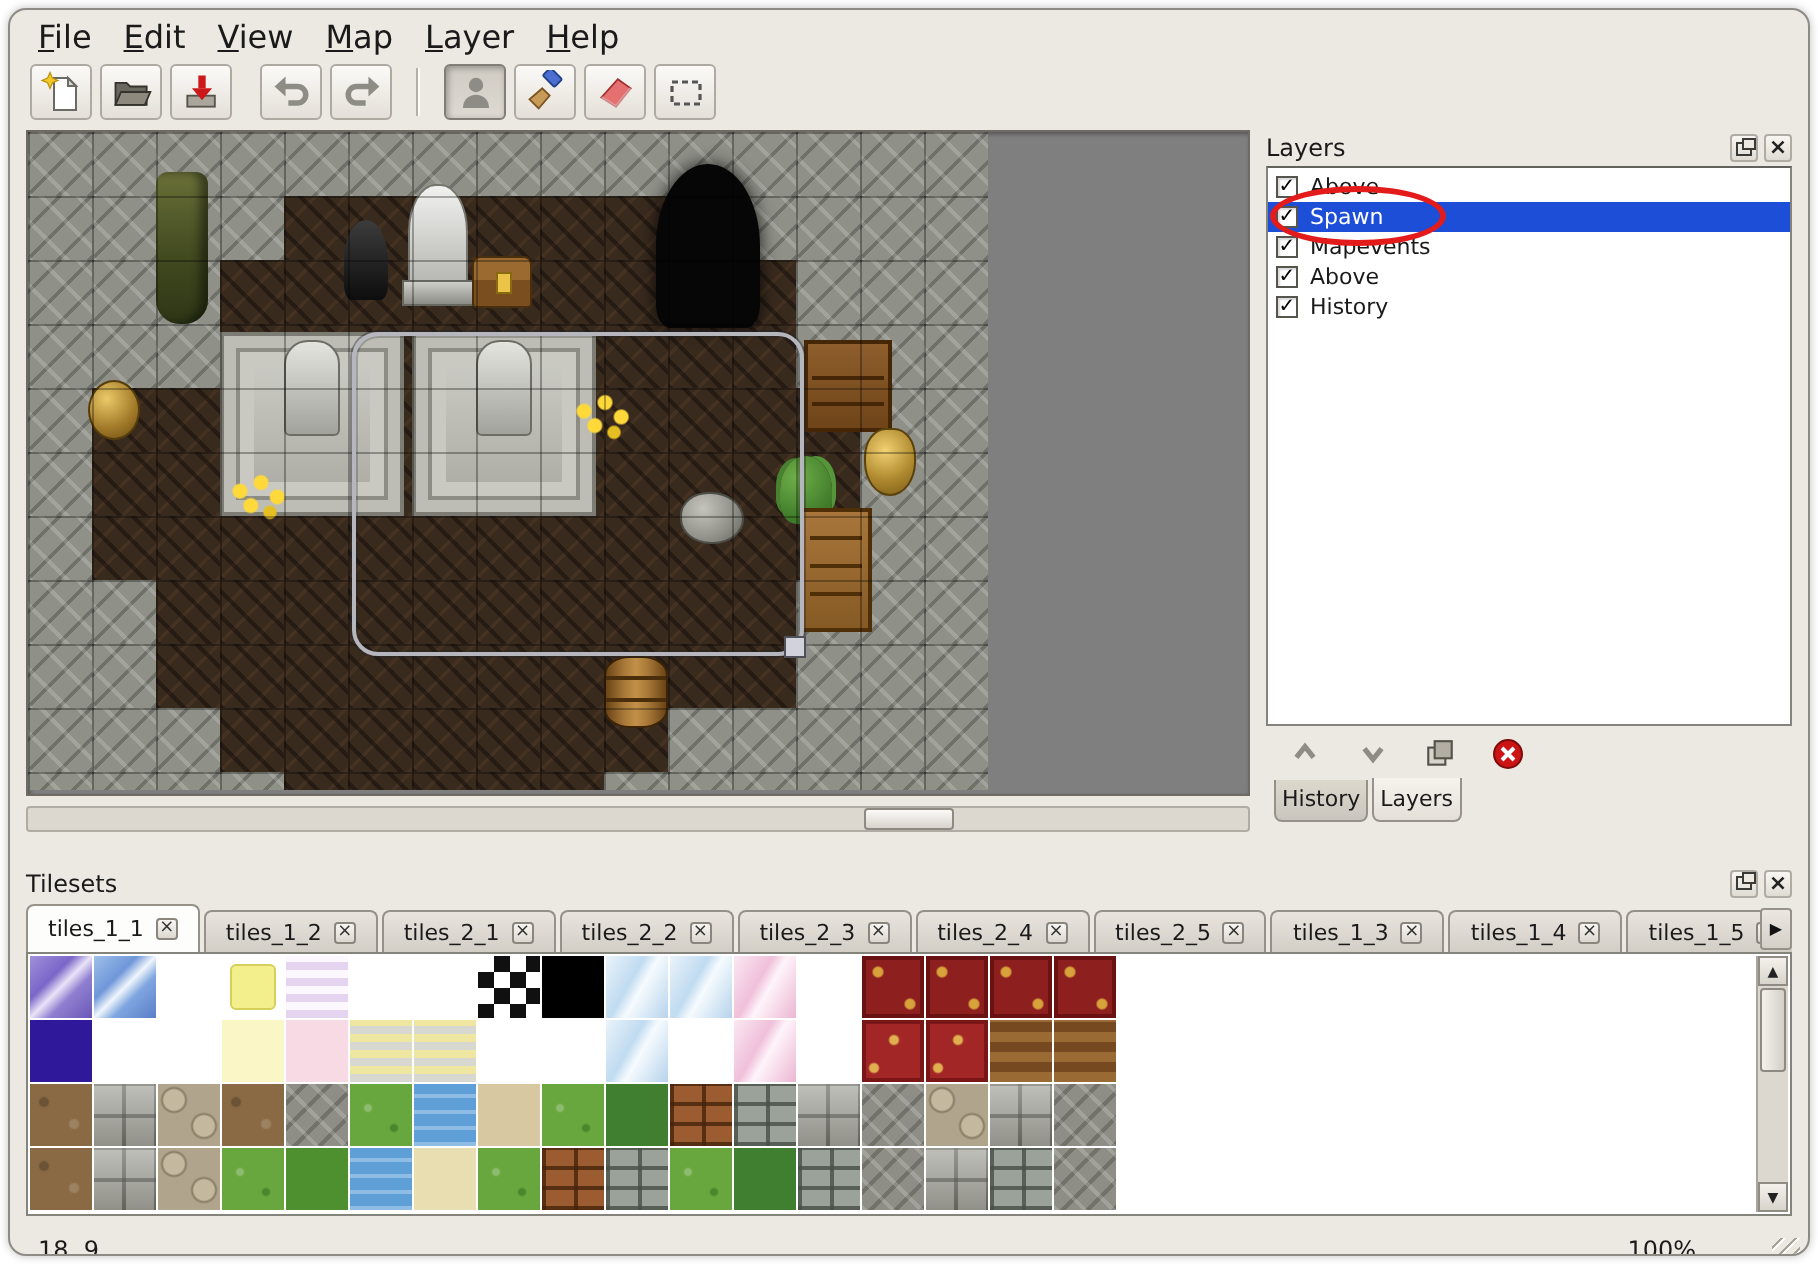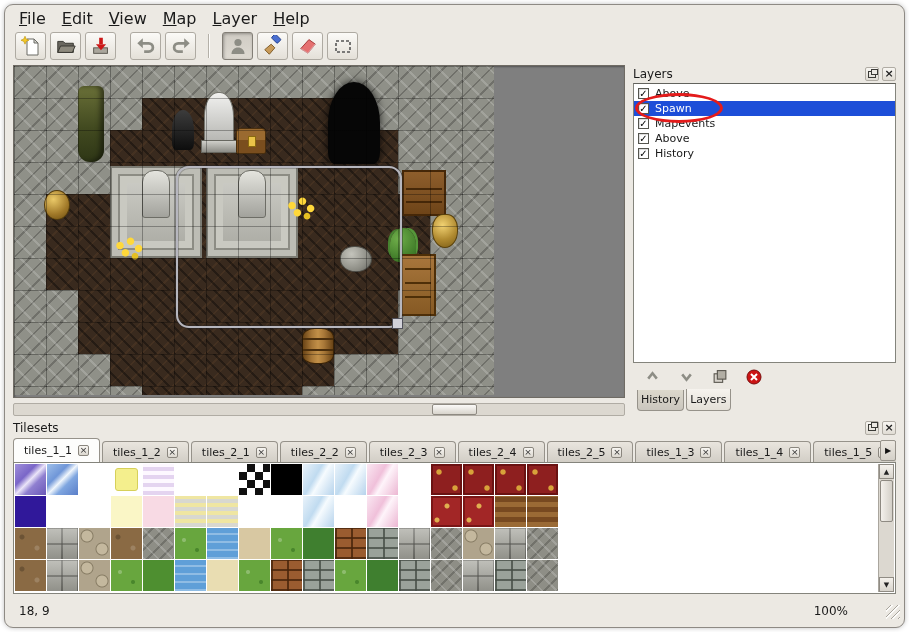--- a/index.html
+++ b/index.html
@@ -123,21 +123,21 @@
   .checkbox.checked::before { content: "\2713"; display: block; color: #000; font-size: 10px; line-height: 9px; font-weight: bold; }
   .red-ellipse { position: absolute; left: 1px; top: 9px; width: 88px; height: 30px;
       border: 3px solid #e41b1b; border-radius: 50%; z-index: 6; pointer-events: none; }
   .layer-btns { height: 27px; display: flex; align-items: center; gap: 16px; padding: 2px 10px; }
   .layer-btn { width: 18px; height: 18px; display:flex; align-items:center; justify-content:center; }
   .panel-tabs { height: 26px; display: flex; align-items: flex-start; padding-left: 4px; gap: 2px; }
   .panel-tab { padding: 3px 3px 4px; font-size: 11px; background: linear-gradient(#dcd8cc,#cac6be);
       border: 1px solid #96928a; border-top: none; border-radius: 0 0 4px 4px; }
   .panel-tab.active { background: linear-gradient(#f6f3ee,#e4e0d8); position: relative; top: -1px; padding-top: 4px; }
   
-  .tilesets { padding: 2px 8px 0; }
+  .tilesets { padding: 16px 8px 0; }
   .ts-header { height: 19px; display: flex; align-items: center; }
   .ts-tabs { height: 24px; margin-top: 1px; position: relative; display: flex; align-items: flex-end; overflow: hidden; padding-right: 17px; }
   .ts-tab { flex: none; display: flex; align-items: center; gap: 6px; height: 21px; padding: 0 10px;
       margin-right: 2px; font-size: 11px; white-space: nowrap;
       background: linear-gradient(#e9e5de,#d2cec6); border: 1px solid #96928a; border-bottom: none;
       border-radius: 4px 4px 0 0; }
   .ts-tab.active { background: #fdfdfc; height: 24px; z-index: 2; }
   .ts-close { width: 11px; height: 11px; font-size: 9px; line-height: 9px; text-align: center; color: #333;
       border: 1px solid #8a867e; background: linear-gradient(#f8f6f2,#dcd8d0); border-radius: 2px; }
   .ts-arrow { position: absolute; right: 0; bottom: 1px; width: 16px; height: 21px;

